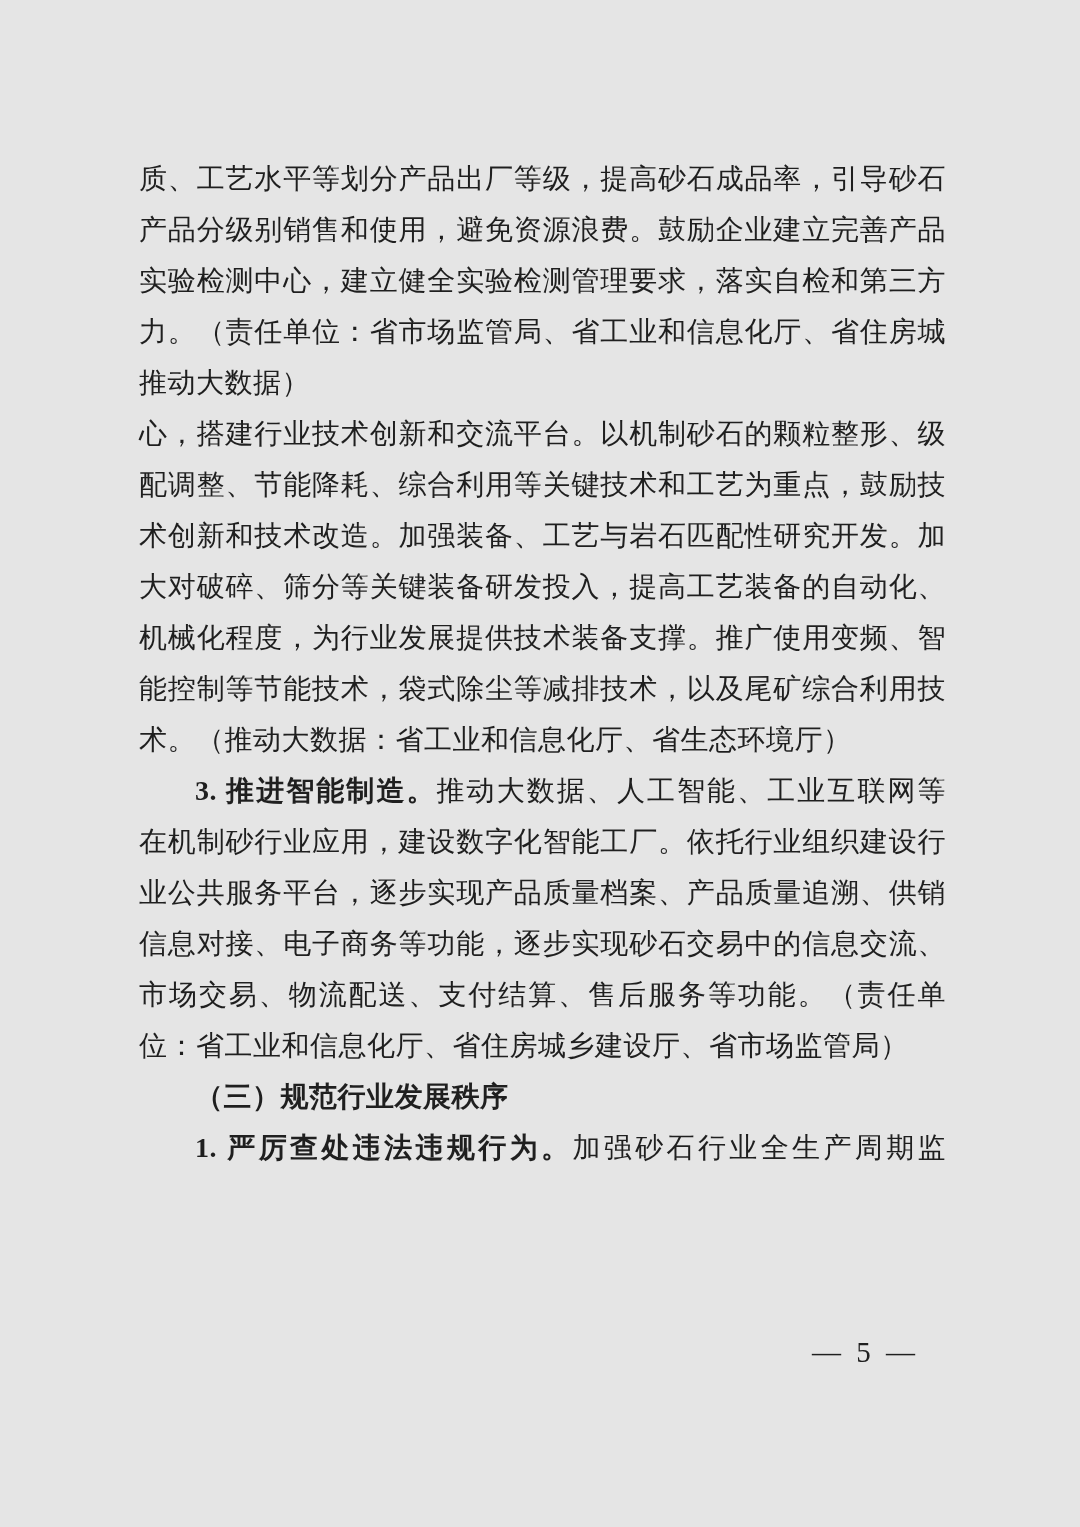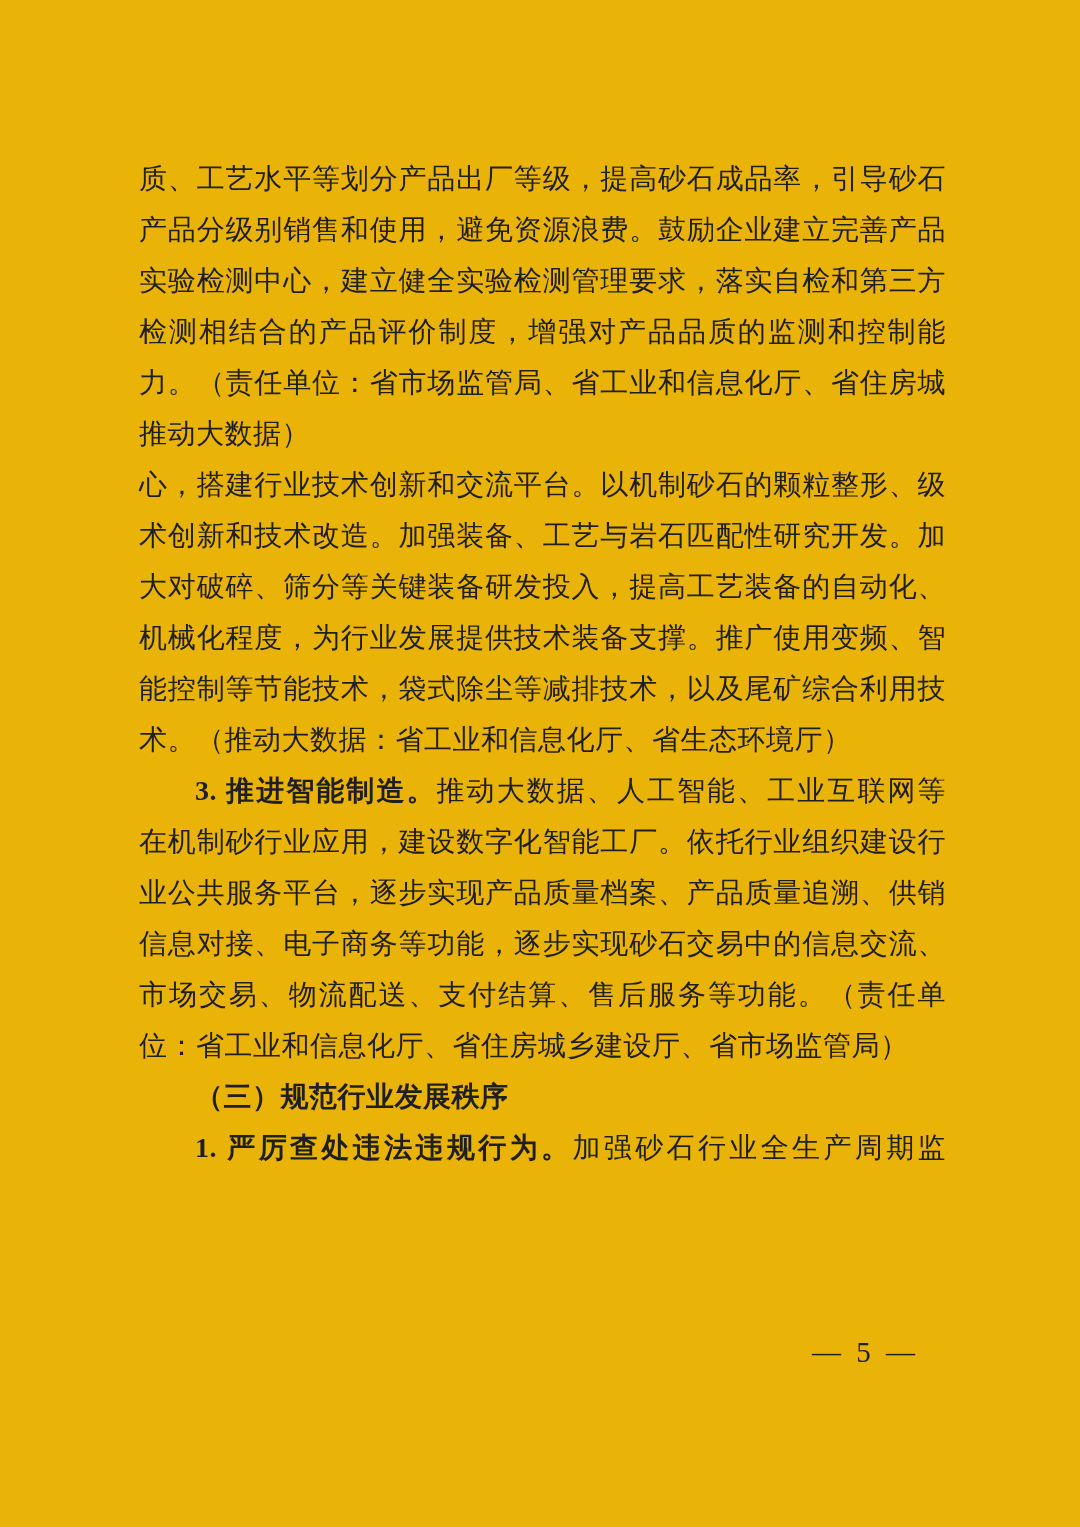--- a/index.html
+++ b/index.html
@@ -4,21 +4,21 @@
 <style>
   html, body {
     margin: 0;
     padding: 0;
     background: #ffffff;
   }
   .page {
     position: relative;
     width: 1080px;
     height: 1527px;
-    background: #eab308;
+    background: #e5e5e5;
     overflow: hidden;
     font-family: "Liberation Serif", "DejaVu Serif", serif;
     color: #1f1f1f;
   }
   .text-block {
     position: absolute;
     left: 139px;
     top: 153px;
     width: 807px;
   }
@@ -52,24 +52,24 @@
   }
 </style>
 </head>
 <body>
 
 <div class="page">
   <div class="text-block">
       <div class="line fill"><span>质、工艺水平等划分产品出厂等级，提高砂石成品率，引导砂石</span></div>
       <div class="line fill"><span>产品分级别销售和使用，避免资源浪费。鼓励企业建立完善产品</span></div>
       <div class="line fill"><span>实验检测中心，建立健全实验检测管理要求，落实自检和第三方</span></div>
-      <div class="line fill"><span>检测相结合的产品评价制度，增强对产品品质的监测和控制能</span></div>
       <div class="line fill"><span>力。（责任单位：省市场监管局、省工业和信息化厅、省住房城</span></div>
       <div class="line"><span>推动大数据）</span></div>
       <div class="line fill"><span>心，搭建行业技术创新和交流平台。以机制砂石的颗粒整形、级</span></div>
+      <div class="line fill"><span>配调整、节能降耗、综合利用等关键技术和工艺为重点，鼓励技</span></div>
       <div class="line fill"><span>术创新和技术改造。加强装备、工艺与岩石匹配性研究开发。加</span></div>
       <div class="line fill"><span>大对破碎、筛分等关键装备研发投入，提高工艺装备的自动化、</span></div>
       <div class="line fill"><span>机械化程度，为行业发展提供技术装备支撑。推广使用变频、智</span></div>
       <div class="line fill"><span>能控制等节能技术，袋式除尘等减排技术，以及尾矿综合利用技</span></div>
       <div class="line"><span>术。（推动大数据：省工业和信息化厅、省生态环境厅）</span></div>
       <div class="line indent fill"><b>3. 推进智能制造。</b><span>推动大数据、人工智能、工业互联网等</span></div>
       <div class="line fill"><span>在机制砂行业应用，建设数字化智能工厂。依托行业组织建设行</span></div>
       <div class="line fill"><span>业公共服务平台，逐步实现产品质量档案、产品质量追溯、供销</span></div>
       <div class="line fill"><span>信息对接、电子商务等功能，逐步实现砂石交易中的信息交流、</span></div>
       <div class="line fill"><span>市场交易、物流配送、支付结算、售后服务等功能。（责任单</span></div>

